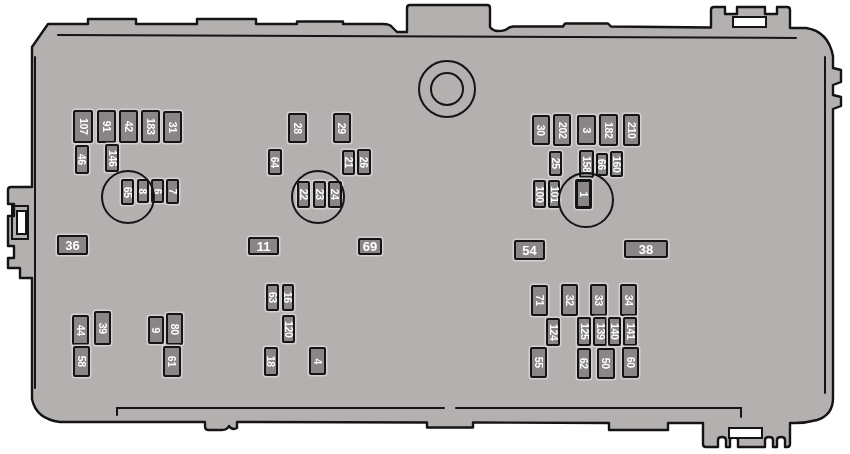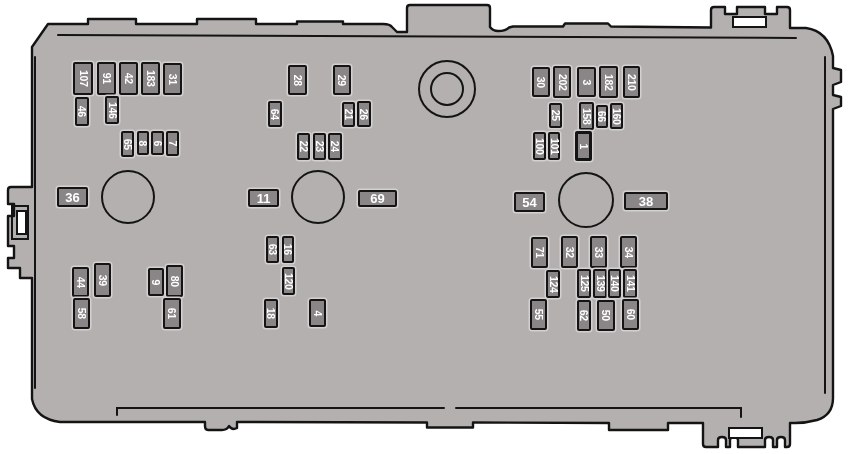--- a/index.html
+++ b/index.html
@@ -8,20 +8,21 @@
     font-family:"Liberation Sans",sans-serif;
   }
   #outline-svg{position:absolute;left:0;top:0;z-index:1;}
   #fuse-layer{position:absolute;left:0;top:0;width:850px;height:454px;z-index:2;}
   .fuse{
     position:absolute;box-sizing:border-box;
     border:2px solid #141414;border-radius:2px;
     display:flex;align-items:center;justify-content:center;
     font-weight:bold;line-height:1;
     box-shadow:0 0 0 1.5px #d3d0cf;
+    margin-top:48px;
   }
   .fuse span{transform:rotate(90deg);font-size:10.5px;white-space:nowrap;letter-spacing:-0.3px;}
   .fuse.h span{transform:none;font-size:13px;letter-spacing:0;}
   .fuse.thick{border-width:3px;}
   .circle{
     position:absolute;box-sizing:border-box;border:2.5px solid #141414;border-radius:50%;
   }
 </style>
 </head>
 <body>
@@ -149,21 +150,21 @@
       </div>
       <div class="fuse" style="left: 313px; top: 133px; width: 13px; height: 27px; background: rgb(138, 134, 135); color: rgb(255, 255, 255);">
         <span>23</span>
       </div>
       <div class="fuse" style="left: 328px; top: 133px; width: 14px; height: 27px; background: rgb(138, 134, 135); color: rgb(255, 255, 255);">
         <span>24</span>
       </div>
       <div class="fuse h" style="left: 248px; top: 189px; width: 31px; height: 18px; background: rgb(138, 134, 135); color: rgb(255, 255, 255);">
         <span>11</span>
       </div>
-      <div class="fuse h" style="left: 358px; top: 190px; width: 39px; height: 17px; background: rgb(138, 134, 135); color: rgb(255, 255, 255);">
+      <div class="fuse h" style="left: 358px; top: 190px; width: 24px; height: 17px; background: rgb(138, 134, 135); color: rgb(255, 255, 255);">
         <span>69</span>
       </div>
       <div class="fuse" style="left: 266px; top: 236px; width: 13px; height: 27px; background: rgb(138, 134, 135); color: rgb(255, 255, 255);">
         <span>63</span>
       </div>
       <div class="fuse" style="left: 282px; top: 236px; width: 12px; height: 27px; background: rgb(138, 134, 135); color: rgb(255, 255, 255);">
         <span>16</span>
       </div>
       <div class="fuse" style="left: 282px; top: 267px; width: 13px; height: 28px; background: rgb(138, 134, 135); color: rgb(255, 255, 255);">
         <span>120</span>

